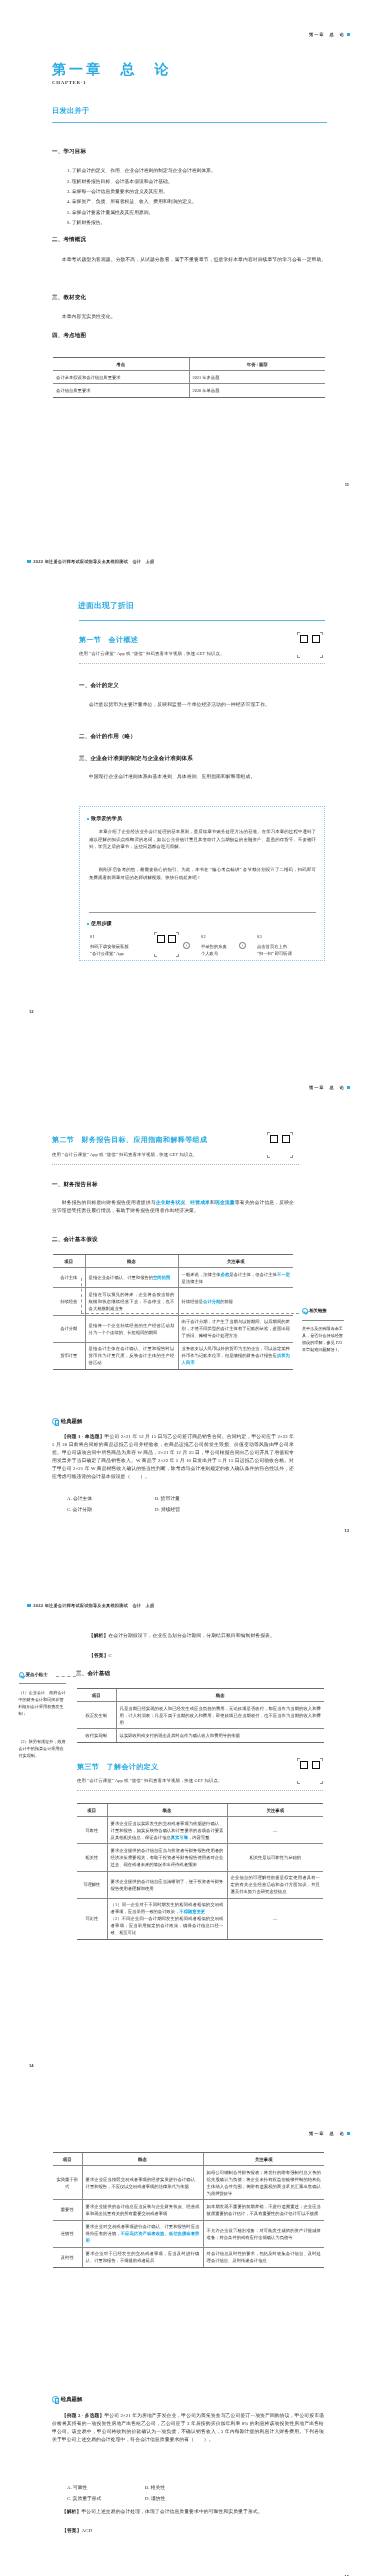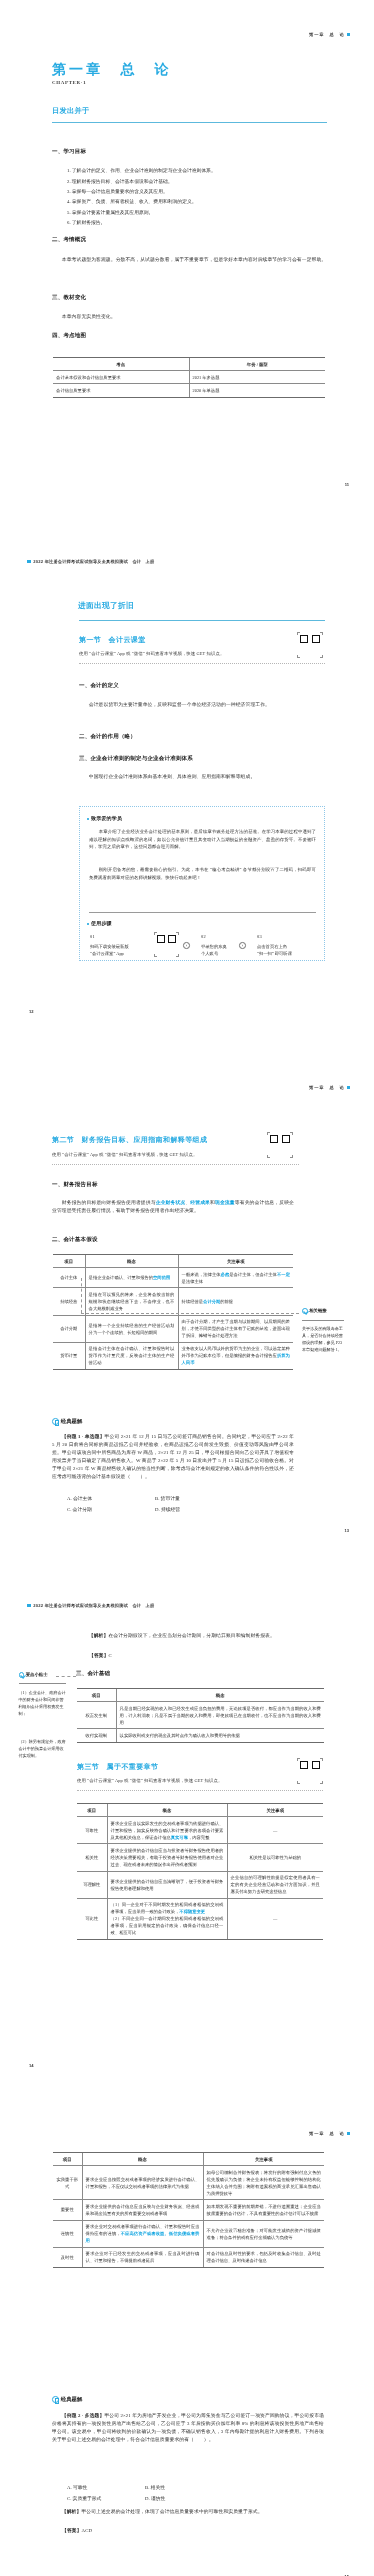--- a/index.html
+++ b/index.html
@@ -293,21 +293,21 @@
 <div class="page" style="height:526px;">
 
   <div class="runhead-left" style="top:64px;">
     <span class="sq"></span>
     <span>2022 年注册会计师考试应试指导及全真模拟测试　会计　上册</span>
   </div>
 
   <div class="band-title" style="left:78px; top:106px; font-size:7.7px;">进面出现了折旧</div>
   <div class="band-rule" style="left:79px; top:125px; width:246px;"></div>
 
-  <div class="sec-title" style="left:79px; top:140px;">第一节　会计云课堂</div>
+  <div class="sec-title" style="left:79px; top:140px;">第一节　会计概述</div>
   <div class="sec-sub" style="left:79px; top:156px;">使用 “会计云课堂” App 或 “微信” 扫码查看本节视频，快速 GET 知识点。</div>
   <div class="qrframe" style="left:297px; top:137px; width:26px; height:26px;">
     <i style="left:0;top:0;border-right:none;border-bottom:none;"></i>
     <i style="right:0;top:0;border-left:none;border-bottom:none;"></i>
     <i style="left:0;bottom:0;border-right:none;border-top:none;"></i>
     <i style="right:0;bottom:0;border-left:none;border-top:none;"></i>
   </div>
   <div class="qr" style="left:299px; top:139px;"></div>
   <div class="sec-dotrule" style="left:79px; top:168px; width:246px;"></div>
 
@@ -486,21 +486,21 @@
       <td class="c tb-hr">权责发生制</td>
       <td class="tb-hr tb-vl">凡是当期已经实现的收入和已经发生或应当负担的费用，无论款项是否收付，都应当作为当期的收入和费用，计入利润表；凡是不属于当期的收入和费用，即使款项已在当期收付，也不应当作为当期的收入和费用</td>
     </tr>
     <tr>
       <td class="c tb-bot">收付实现制</td>
       <td class="tb-bot tb-vl">以实际收到或支付的现金及其时点作为确认收入和费用等的依据</td>
     </tr>
   </tbody>
     </table>
 
-  <div class="sec-title" style="left:77px; top:221px;">第三节　属于不重要章节</div>
+  <div class="sec-title" style="left:77px; top:221px;">第三节　了解会计的定义</div>
   <div class="sec-sub" style="left:77px; top:237px;">使用 “会计云课堂” App 或 “微信” 扫码查看本节视频，快速 GET 知识点。</div>
   <div class="qrframe" style="left:297px; top:217px; width:26px; height:26px;">
     <i style="left:0;top:0;border-right:none;border-bottom:none;"></i>
     <i style="right:0;top:0;border-left:none;border-bottom:none;"></i>
     <i style="left:0;bottom:0;border-right:none;border-top:none;"></i>
     <i style="right:0;bottom:0;border-left:none;border-top:none;"></i>
   </div>
   <div class="qr" style="left:299px; top:219px;"></div>
   <div class="sec-dotrule" style="left:77px; top:249px; width:246px;"></div>
 

